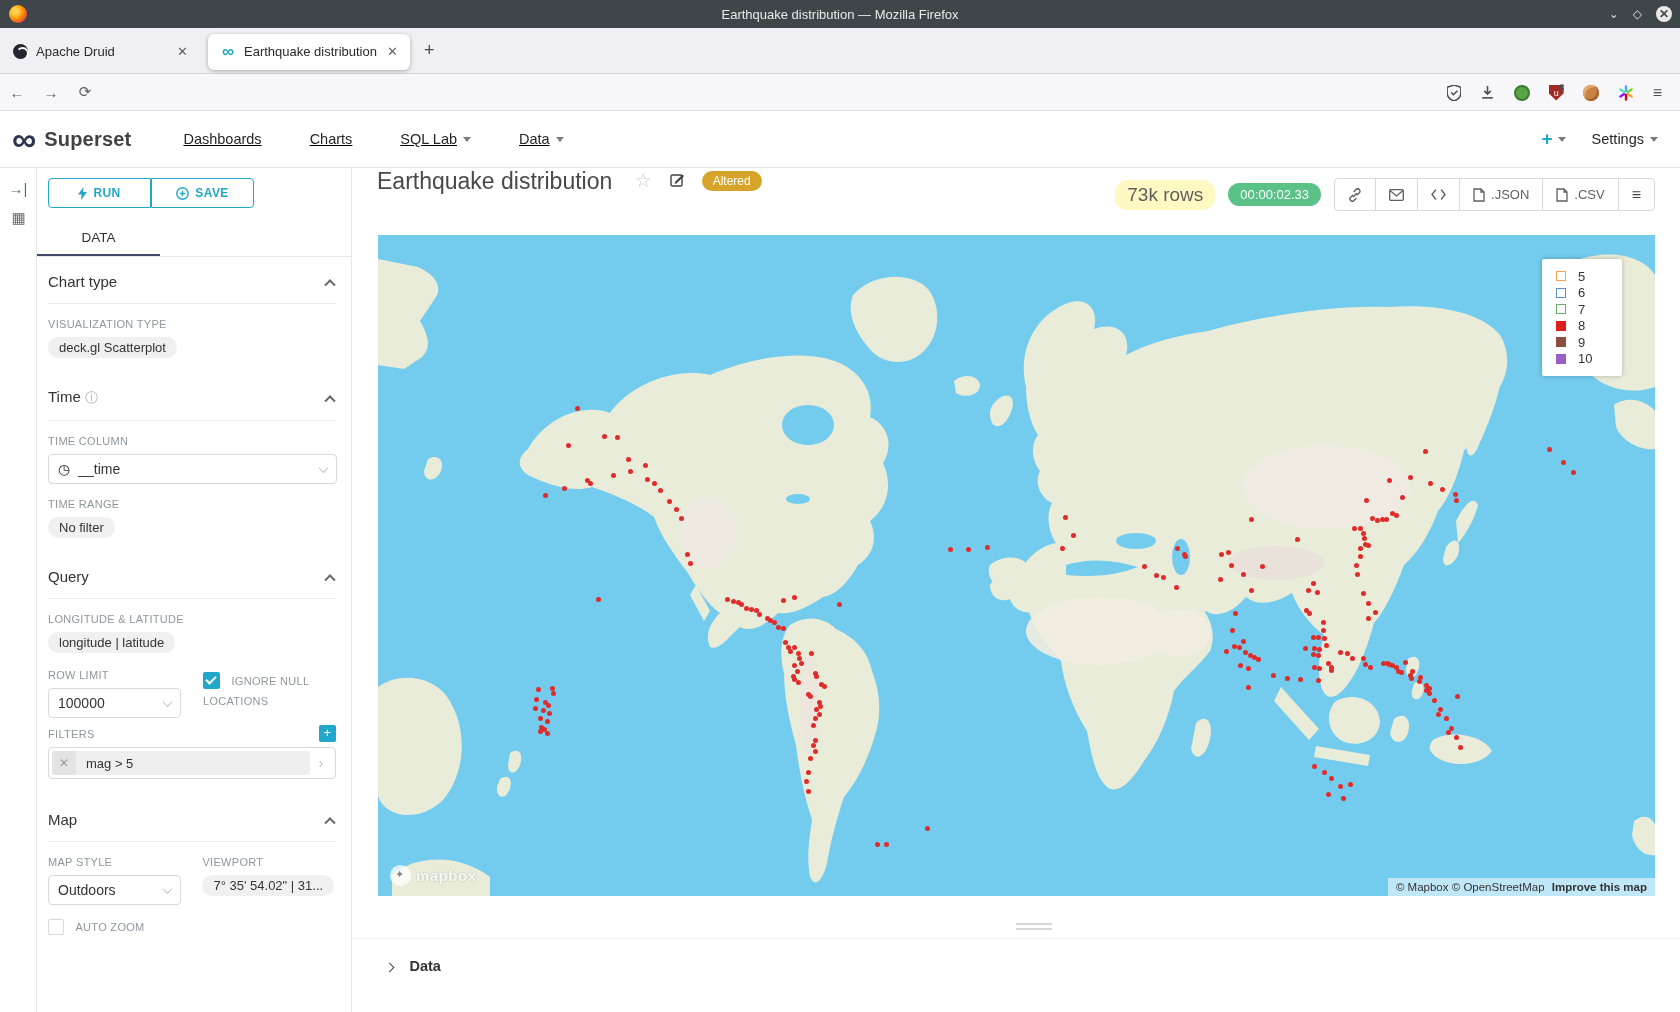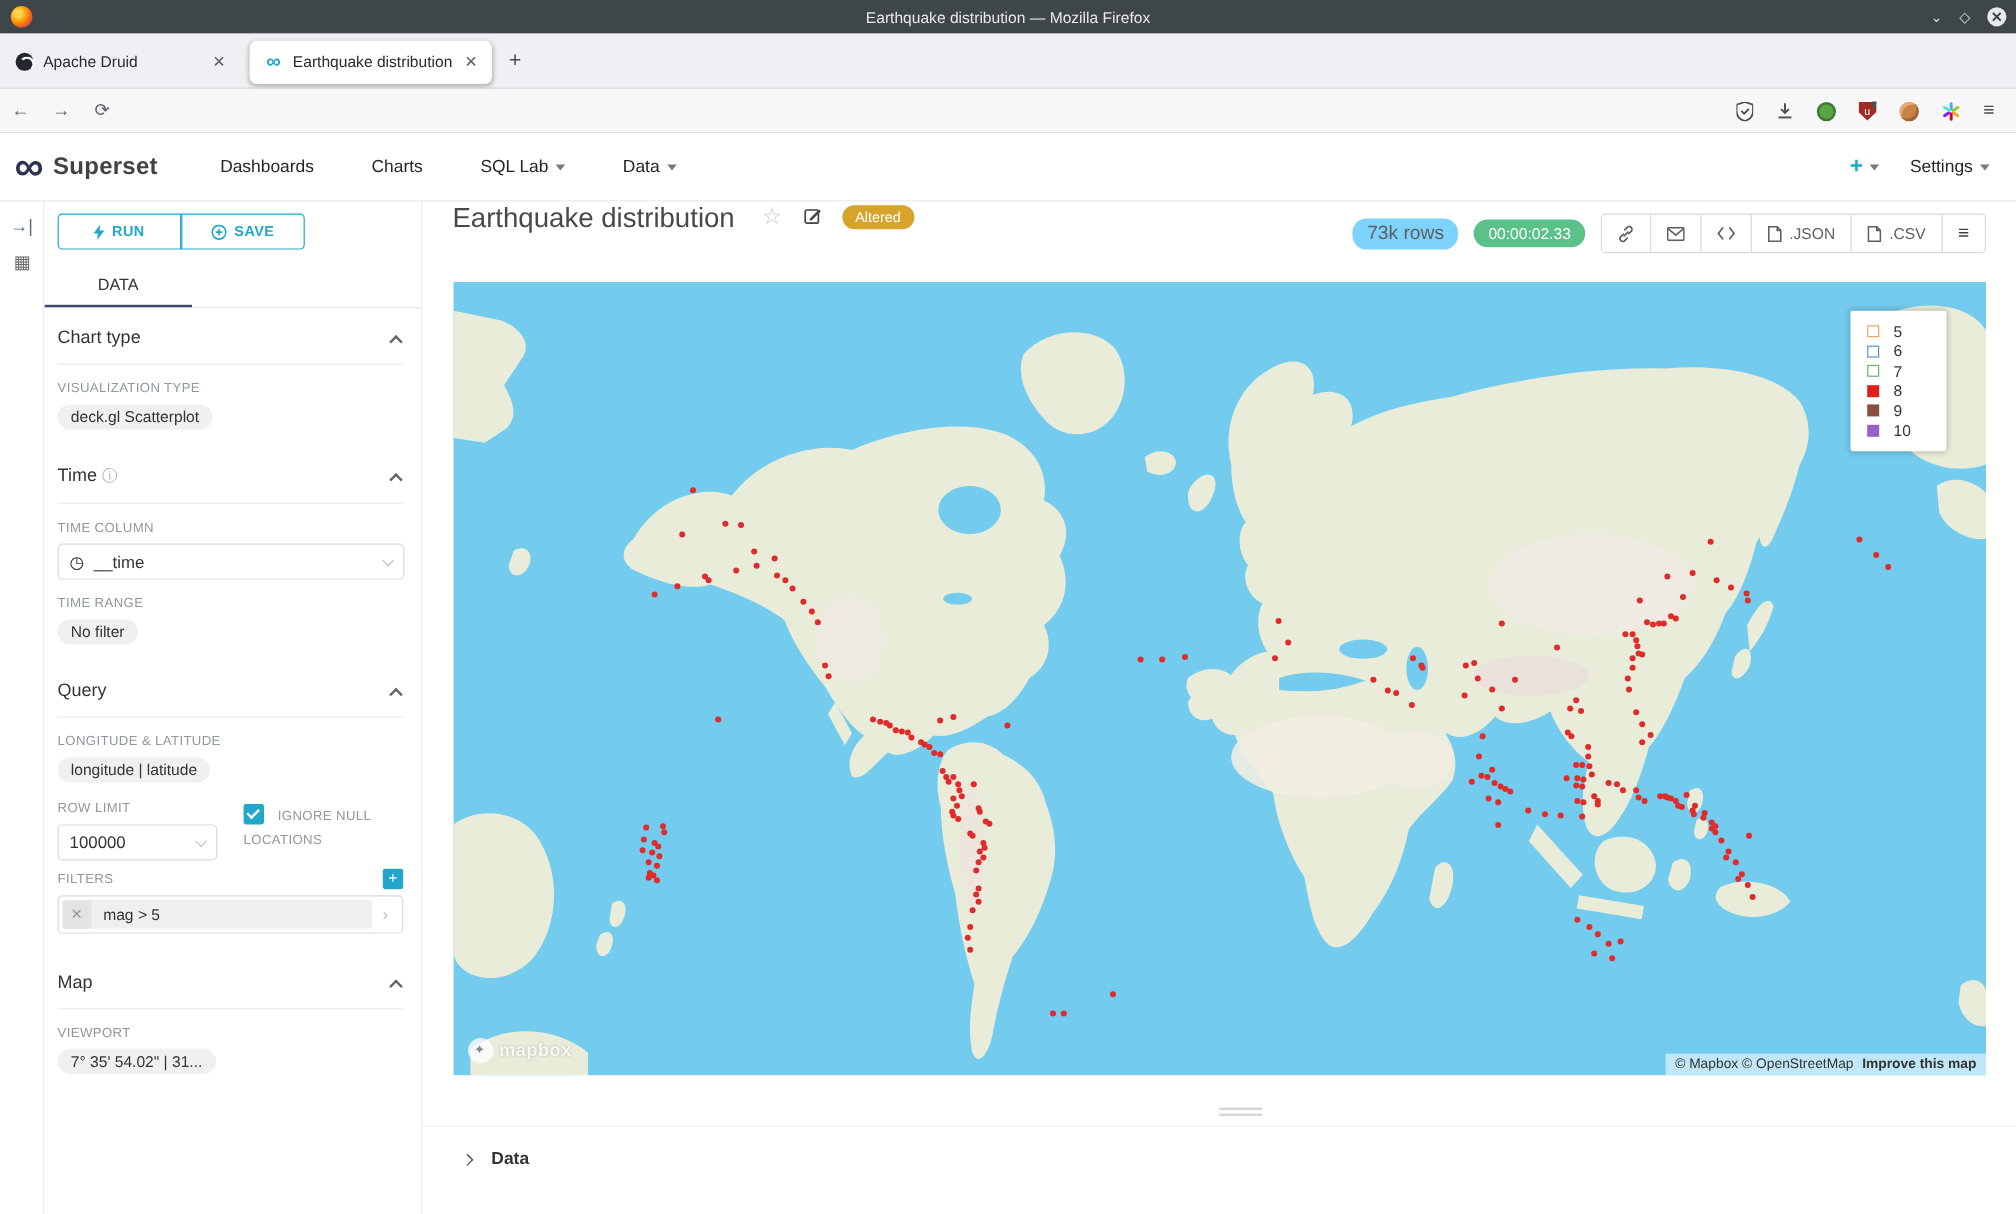--- a/index.html
+++ b/index.html
@@ -52,21 +52,21 @@
     padding:0 3px; border-radius:2px; }
   .ext-cookie { width:16px; height:16px; border-radius:50%; background:#c98246;
     box-shadow:inset -2px -2px 0 #a5652f, inset 3px 3px 0 -1px #e7a96b; }
 
   
   #ssnav { position:absolute; top:111px; left:0; width:1680px; height:57px; background:#fff;
     border-bottom:1px solid #e4e4e4; display:flex; align-items:center; }
   #brand { display:flex; align-items:center; gap:8px; margin-left:12px; }
   #brand .infty { font-size:34px; font-weight:bold; color:#2c3450; line-height:30px; }
   #brand .word { font-size:20px; font-weight:bold; color:#424242; letter-spacing:.2px; }
-  #mainmenu { display:flex; margin-left:28px; gap:0; }
+  #mainmenu { display:flex; margin-left:28px; gap:0;text-decoration:underline; }
   .mitem { font-size:14.5px; color:#252525; padding:10px 24px; display:flex; align-items:center; gap:6px; }
   .caret { width:0; height:0; border-left:4px solid transparent; border-right:4px solid transparent;
     border-top:5px solid #7a7a7a; display:inline-block; }
   #nav-right { position:absolute; right:22px; display:flex; align-items:center; gap:26px; }
   #plus-menu { color:#20a7c9; font-size:19px; font-weight:bold; display:flex; align-items:center; gap:5px; }
   #settings-menu { font-size:14.5px; color:#252525; display:flex; align-items:center; gap:6px; }
 
   
   #rail { position:absolute; top:168px; left:0; width:37px; height:844px; background:#fff; border-right:1px solid #e8e8e8; }
   #rail .ric { display:block; text-align:center; margin-top:12px; color:#53707c; font-size:15px; }
@@ -110,21 +110,21 @@
 
   
   #main { position:absolute; top:168px; left:352px; width:1328px; height:844px; background:#fff; }
   #chart-header { position:absolute; top:0; left:25px; right:25px; height:42px; }
   #chart-title { font-size:23px; color:#494949; display:inline-block; }
   #fav-star { color:#c9c9c9; font-size:19px; margin-left:18px; vertical-align:2px; }
   #edit-ic { color:#424242; font-size:15px; margin-left:14px; vertical-align:2px; }
   #altered-badge { display:inline-block; background:#d7a42b; color:#fff; font-size:12px; border-radius:11px;
     padding:3px 11px; margin-left:12px; vertical-align:4px; }
   #hdr-right { position:absolute; right:0; top:10px; display:flex; align-items:center; gap:13px; }
-  #rows-pill { background:#7dd3fc; color:#5f5f5f; font-size:16px; border-radius:12px; padding:4px 12px; }
+  #rows-pill { background:#fef9c3; color:#5f5f5f; font-size:19px; border-radius:12px; padding:4px 12px; }
   #timer-pill { background:#5ac189; color:#fff; font-size:13px; border-radius:12px; padding:4px 12px; }
   #export-group { display:flex; border:1px solid #d9d9d9; border-radius:4px; height:33px; }
   .exp { display:flex; align-items:center; justify-content:center; padding:0 13px; gap:6px;
     border-right:1px solid #d9d9d9; color:#5f5f5f; font-size:13px; }
   .exp:last-child { border-right:none; }
   .exp svg { display:block; }
 
   
   #map { position:absolute; top:67px; left:26px; width:1277px; height:661px; background:#73cbee; overflow:hidden; }
   #dots { position:absolute; inset:0; }
@@ -322,20 +322,31 @@
         <span id="filter-label">mag &gt; 5</span>
       </div>
       <span id="filter-open">›</span>
     </div>
 
     <div class="sec-h" style="margin-top:16px;">
       <span>Map</span>
       <span class="chev up"></span>
     </div>
     <div class="two-col">
+      <div style="width:155px;">
+        <div class="lbl">MAP STYLE</div>
+        <div class="sel" style="width:133px;">
+          <span>Outdoors</span>
+          <span class="sc"></span>
+        </div>
+        <div style="margin-top:12px;">
+          <span class="cb off" style="width:16px;height:16px;"></span>
+          <span class="lbl" style="display:inline; margin-left:7px;">AUTO ZOOM</span>
+        </div>
+      </div>
       <div style="width:134px;">
         <div class="lbl">VIEWPORT</div>
         <span class="pill" style="max-width:132px; white-space:nowrap; overflow:hidden;">7° 35' 54.02" | 31...</span>
       </div>
     </div>
 
   </div>
 
   <div id="main">
     <div id="chart-header">

